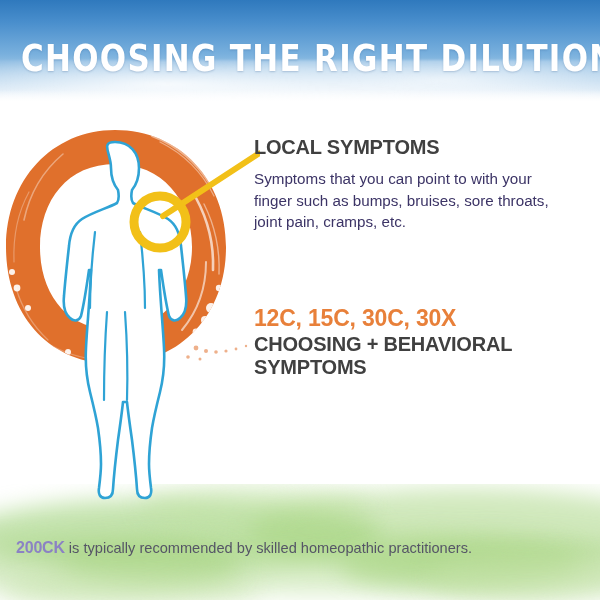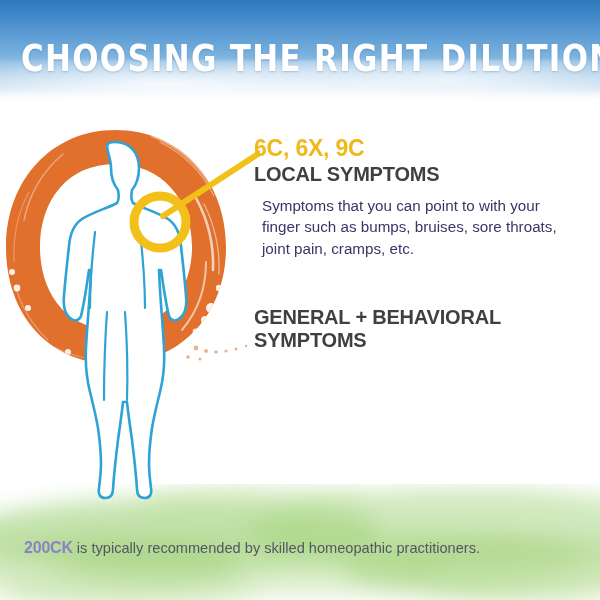--- a/index.html
+++ b/index.html
@@ -69,26 +69,26 @@
     margin:0 0 1px 0;
   }
   .dil-gold{color:#efb81b;}
   .dil-orange{color:#e8803a;}
   .cat{
     color:#404040;font-weight:700;font-size:20px;line-height:1.15;
     letter-spacing:-.2px;margin:0 0 9px 0;
   }
   .desc{
     color:#3c3466;font-weight:400;font-size:15.2px;line-height:1.42;
-    margin:8px;max-width:305px;
+    margin:0;max-width:305px;
   }
 
   
   .footer{
-    position:absolute;left:24px;top:538px;width:560px;
+    position:absolute;left:16px;top:538px;width:560px;
     font-size:14.6px;color:#555566;line-height:1.2;white-space:nowrap;
   }
   .footer .strong{color:#8b82c4;font-weight:700;font-size:16px;letter-spacing:-.2px;}
 </style>
 </head>
 <body>
 
 <div class="canvas">
 
   <div class="header">
@@ -212,26 +212,26 @@
         <path d="M58,110 L262,40" stroke="#f2c018" stroke-width="5.4" stroke-linecap="round" transform="translate(0,0)" opacity="0"></path>
         <path d="M163,104 L258,42" stroke="#f2c018" stroke-width="6" stroke-linecap="round"></path>
         <path d="M234,58 L260,40" stroke="#f2c018" stroke-width="3.4" stroke-linecap="round"></path>
       </g>
 
       <circle cx="160" cy="110" r="26" fill="none" stroke="#f2c018" stroke-width="9"></circle>
     </svg>
   </div>
 
   <div class="col block-a">
-    <p class="dil dil-gold">6C, 6X, 9C</p>
     <p class="cat">LOCAL SYMPTOMS</p>
     <p class="desc">Symptoms that you can point to with your finger such as bumps, bruises, sore throats, joint pain, cramps, etc.</p>
   </div>
 
   <div class="col block-b">
-    <p class="cat">GENERAL + BEHAVIORAL SYMPTOMS</p>
+    <p class="dil dil-orange">12C, 15C, 30C, 30X</p>
+    <p class="cat">CHOOSING + BEHAVIORAL SYMPTOMS</p>
   </div>
 
   <div class="footer">
     <span class="strong">200CK</span><span> is typically recommended by skilled homeopathic practitioners.</span>
   </div>
 
 </div>
 
 </body></html>

